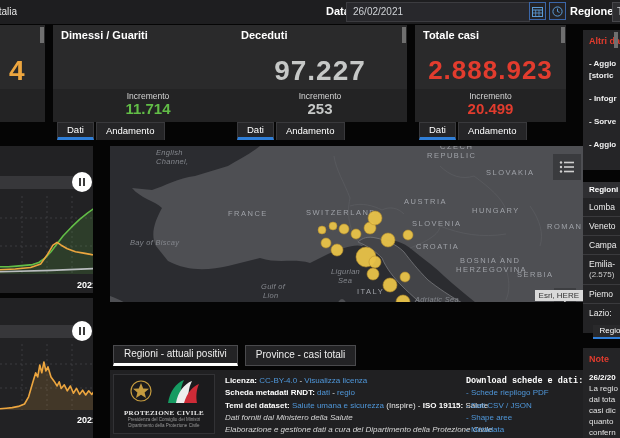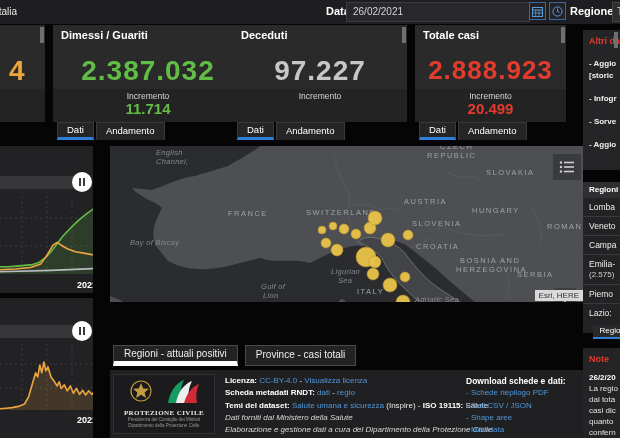--- a/index.html
+++ b/index.html
@@ -48,31 +48,31 @@
   .maplabel{fill:#9fa2a8;font-size:7.5px;letter-spacing:1.5px;font-family:"Liberation Sans",sans-serif;}
   .maplabel.it{fill:#84878d;font-style:italic;letter-spacing:0.3px;}
   .legendbtn{position:absolute;left:443px;top:8px;width:28px;height:26px;background:#3a3b3e;
              display:flex;align-items:center;justify-content:center;}
   .zoombtn{position:absolute;left:444px;width:22px;height:22px;background:#3d3e41;color:#c9c9c9;
            font-size:15px;line-height:20px;text-align:center;font-weight:bold;}
   .esri{position:absolute;right:0px;bottom:1px;background:#d9d9d9;color:#333;font-size:8px;padding:1px 4px;}
   .maptabs{position:absolute;left:113px;top:345px;display:flex;gap:7px;}
   .maptab{background:#232325;border:1px solid #4a4a4d;color:#eee;font-size:10px;line-height:18px;
           padding:0 10px;height:21px;box-sizing:border-box;white-space:nowrap;}
-  .maptab.active{border-bottom:5px solid #ffffff;line-height:15px;}
+  .maptab.active{border-bottom:3px solid #ffffff;line-height:15px;}
   
   .footer{position:absolute;left:110px;top:370px;width:473px;height:68px;background:#202022;}
   .logobox{position:absolute;left:3px;top:4px;width:102px;height:60px;background:#1b1b1d;border:1px solid #323235;
            box-sizing:border-box;text-align:center;}
   .logo-title{font-size:7px;font-weight:bold;color:#e9e9e9;letter-spacing:0.4px;font-family:"Liberation Serif",serif;margin-top:1px;}
   .logo-sub{font-size:4.5px;color:#9a9a9a;line-height:5.5px;}
   .license{position:absolute;left:115px;top:5px;width:238px;font-size:8px;line-height:12.3px;color:#e6e6e6;white-space:nowrap;}
   .license b{color:#fff;} .lnk{color:#4f97da;} .ital{font-style:italic;color:#d7d7d7;}
   .download{position:absolute;left:356px;top:5px;width:115px;font-size:8px;line-height:12.3px;white-space:nowrap;}
-  .dl-head{font-weight:bold;color:#fff;font-size:8.5px;}
+  .dl-head{font-weight:bold;color:#fff;font-size:8.5px;font-family:Liberation Mono, monospace;}
   .download .lnk{display:block;}
   
   .rpanel{position:absolute;left:583px;width:37px;background:#252527;overflow:visible;}
   .red-head{color:#e23c2e;font-weight:bold;font-size:9px;}
   .altri{top:30px;height:140px;padding:6px 0 0 6px;box-sizing:border-box;}
   .altri div{white-space:nowrap;}
   .altri .item{font-size:8px;font-weight:bold;color:#f0f0f0;line-height:10px;}
   .mt{margin-top:13px;} .mt2{margin-top:2px;}
   .regpanel{top:182px;height:151px;background:#232325;padding:0;}
   .reg-head{height:16px;background:#2f2f32;color:#fff;font-size:8px;font-weight:bold;line-height:16px;padding-left:6px;}
@@ -118,37 +118,37 @@
     <div class="card-value c-orange" style="text-align:left;padding-left:9px;">4</div>
     <div class="card-inc">
       <div class="inc-label"></div>
       <div class="inc-value c-orange"></div>
     </div>
     <div class="thumb"></div>
   </div>
 
   <div class="card" style="left:53px;width:190px;">
     <div class="card-title">Dimessi / Guariti</div>
-    <div class="card-value c-green">2.387.032</div>
     <div class="card-inc">
       <div class="inc-label">Incremento</div>
       <div class="inc-value c-green">11.714</div>
     </div>
     <div class="thumb"></div>
   </div>
   <div class="cardtabs" style="left:57px;">
     <div class="tab active">Dati</div>
     <div class="tab">Andamento</div>
   </div>
 
   <div class="card" style="left:233px;width:174px;">
     <div class="card-title">Deceduti</div>
     <div class="card-value c-gray">97.227</div>
     <div class="card-inc">
       <div class="inc-label">Incremento</div>
+      <div class="inc-value c-gray">253</div>
     </div>
     <div class="thumb"></div>
   </div>
   <div class="cardtabs" style="left:237px;">
     <div class="tab active">Dati</div>
     <div class="tab">Andamento</div>
   </div>
 
   <div class="card" style="left:415px;width:151px;">
     <div class="card-title">Totale casi</div>

